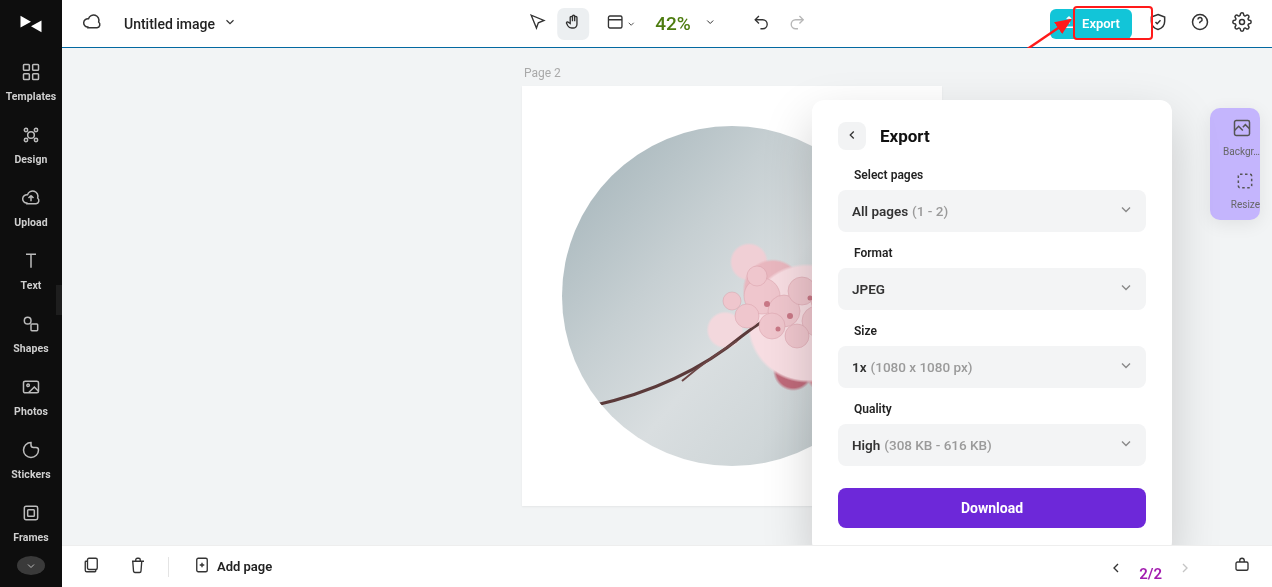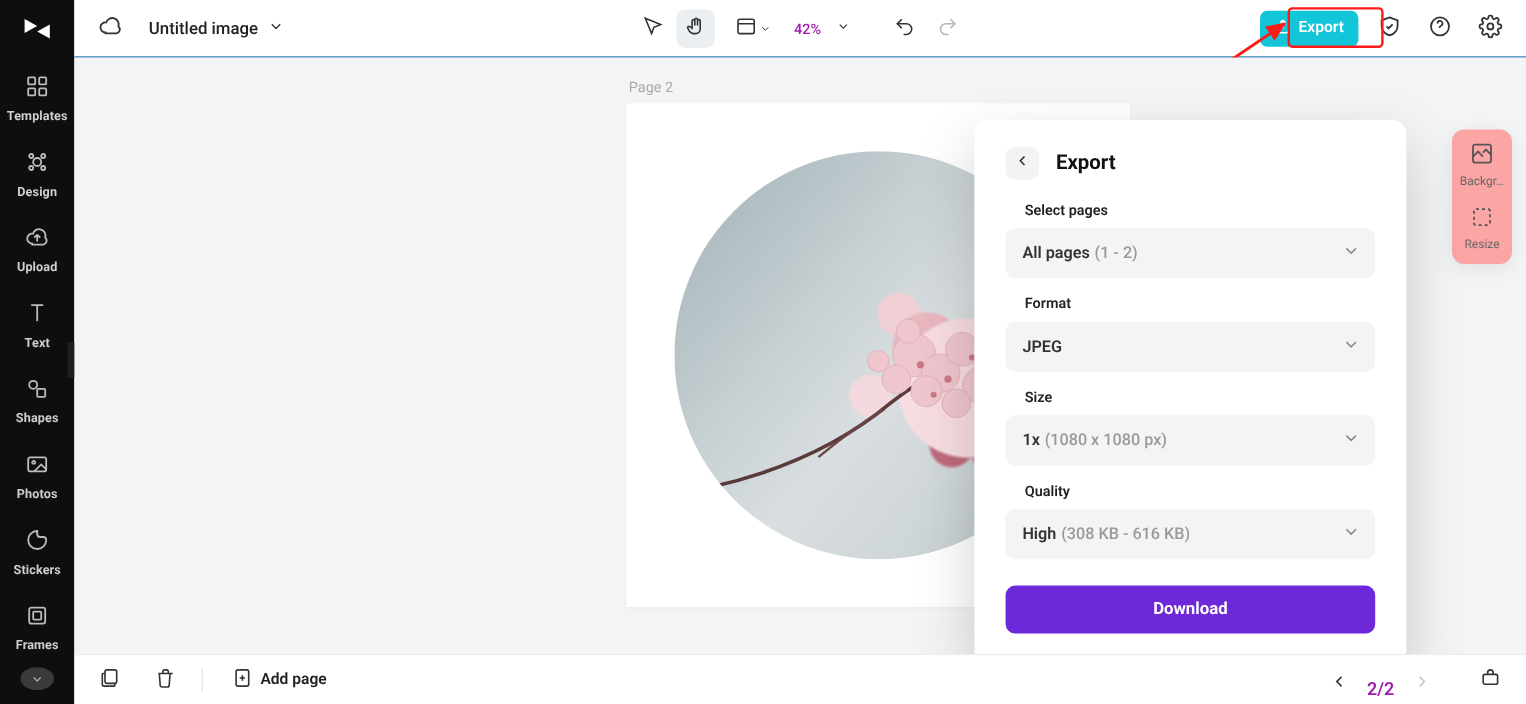--- a/index.html
+++ b/index.html
@@ -19,21 +19,21 @@
   .top-bar {
     position:absolute; left:62px; top:0; right:0; height:48px;
     display:flex; align-items:center; padding: 0 14px; gap:10px;
     border-bottom: 1px solid #0369a1;
     background:#fff;
   }
   .tb-center { position:absolute; left:50%; transform:translateX(-50%); display:flex; align-items:center; gap:4px;}
   .tb-right { margin-left:auto; display:flex; align-items:center; gap:10px;}
   .icon-btn { width:32px; height:32px; border-radius:7px; display:flex; align-items:center; justify-content:center; background:transparent; border:none; cursor:pointer; color:#333; }
   .icon-btn.active { background:#eceff1; }
-  .zoom-val { font-size:12px; color:#a21caf; font-weight:500; padding:0 4px; }
+  .zoom-val { font-size:19px; color:#4d7c0f; font-weight:500; padding:0 4px; }
   .title-block { display:flex; align-items:center; gap:8px; font-size:14px; color:#222; font-weight:500; margin-left:6px; cursor:pointer;}
   .export-btn {
     height:30px; padding:0 12px; border-radius:6px; background:#12c5d8; border:none; color:#fff; font-weight:600; font-size:13px;
     display:flex; align-items:center; gap:6px; cursor:pointer;
   }
   .export-hl { position:absolute; border:2.5px solid #ff1a1a; border-radius:4px; pointer-events:none; }
   .arrow-hl { position:absolute; pointer-events:none; }
 
   .canvas-area {
     position:absolute; left:62px; top:48px; right:0; bottom:42px;
@@ -55,22 +55,22 @@
       radial-gradient(circle at 68% 72%, #bf6a7a 0 5%, transparent 6%),
       radial-gradient(circle at 48% 60%, #f3d8dd 0 6%, transparent 7%),
       linear-gradient(130deg, #9fb0b6 0%, #c6cfd2 35%, #d9dee0 55%, #cfd6d8 75%, #b8c2c5 100%);
     position:absolute;
   }
   .branch {
     position:absolute; left:40px; top:40px; width:340px; height:340px; border-radius:50%; overflow:hidden; pointer-events:none;
   }
 
   .right-tools {
-    position:absolute; right:12px; top:60px; width:50px; background:#fca5a5; border-radius:10px; box-shadow:0 4px 18px rgba(0,0,0,.08);
-    display:flex; flex-direction:column; align-items:center; padding:10px 0; gap:14px;
+    position:absolute; right:12px; top:60px; width:50px; background:#c4b5fd; border-radius:10px; box-shadow:0 4px 18px rgba(0,0,0,.08);
+    display:flex; flex-direction:column; align-items:flex-end; padding:10px 0; gap:14px;
   }
   .rt-item { display:flex; flex-direction:column; align-items:center; gap:4px; cursor:pointer; color:#555; }
   .rt-label { font-size:10px; color:#666; max-width:44px; overflow:hidden; text-overflow:ellipsis; white-space:nowrap; }
 
   .export-panel {
     position:absolute; right:100px; top:52px; width:360px; background:#fff;
     border-radius:12px; box-shadow:0 20px 50px rgba(0,0,0,.18); padding:22px 26px 26px;
   }
   .ep-head { display:flex; align-items:center; gap:14px; margin-bottom:18px; }
   .ep-back { width:28px; height:28px; border-radius:8px; background:#f2f3f4; display:flex; align-items:center; justify-content:center; cursor:pointer; border:none;}

